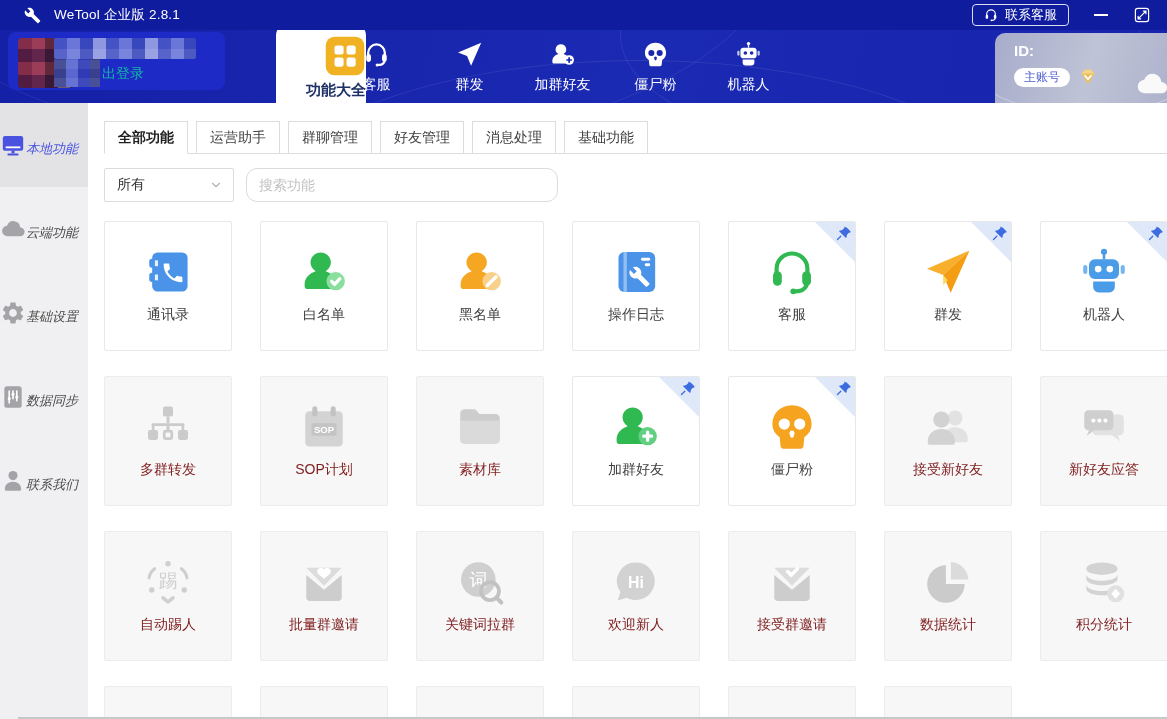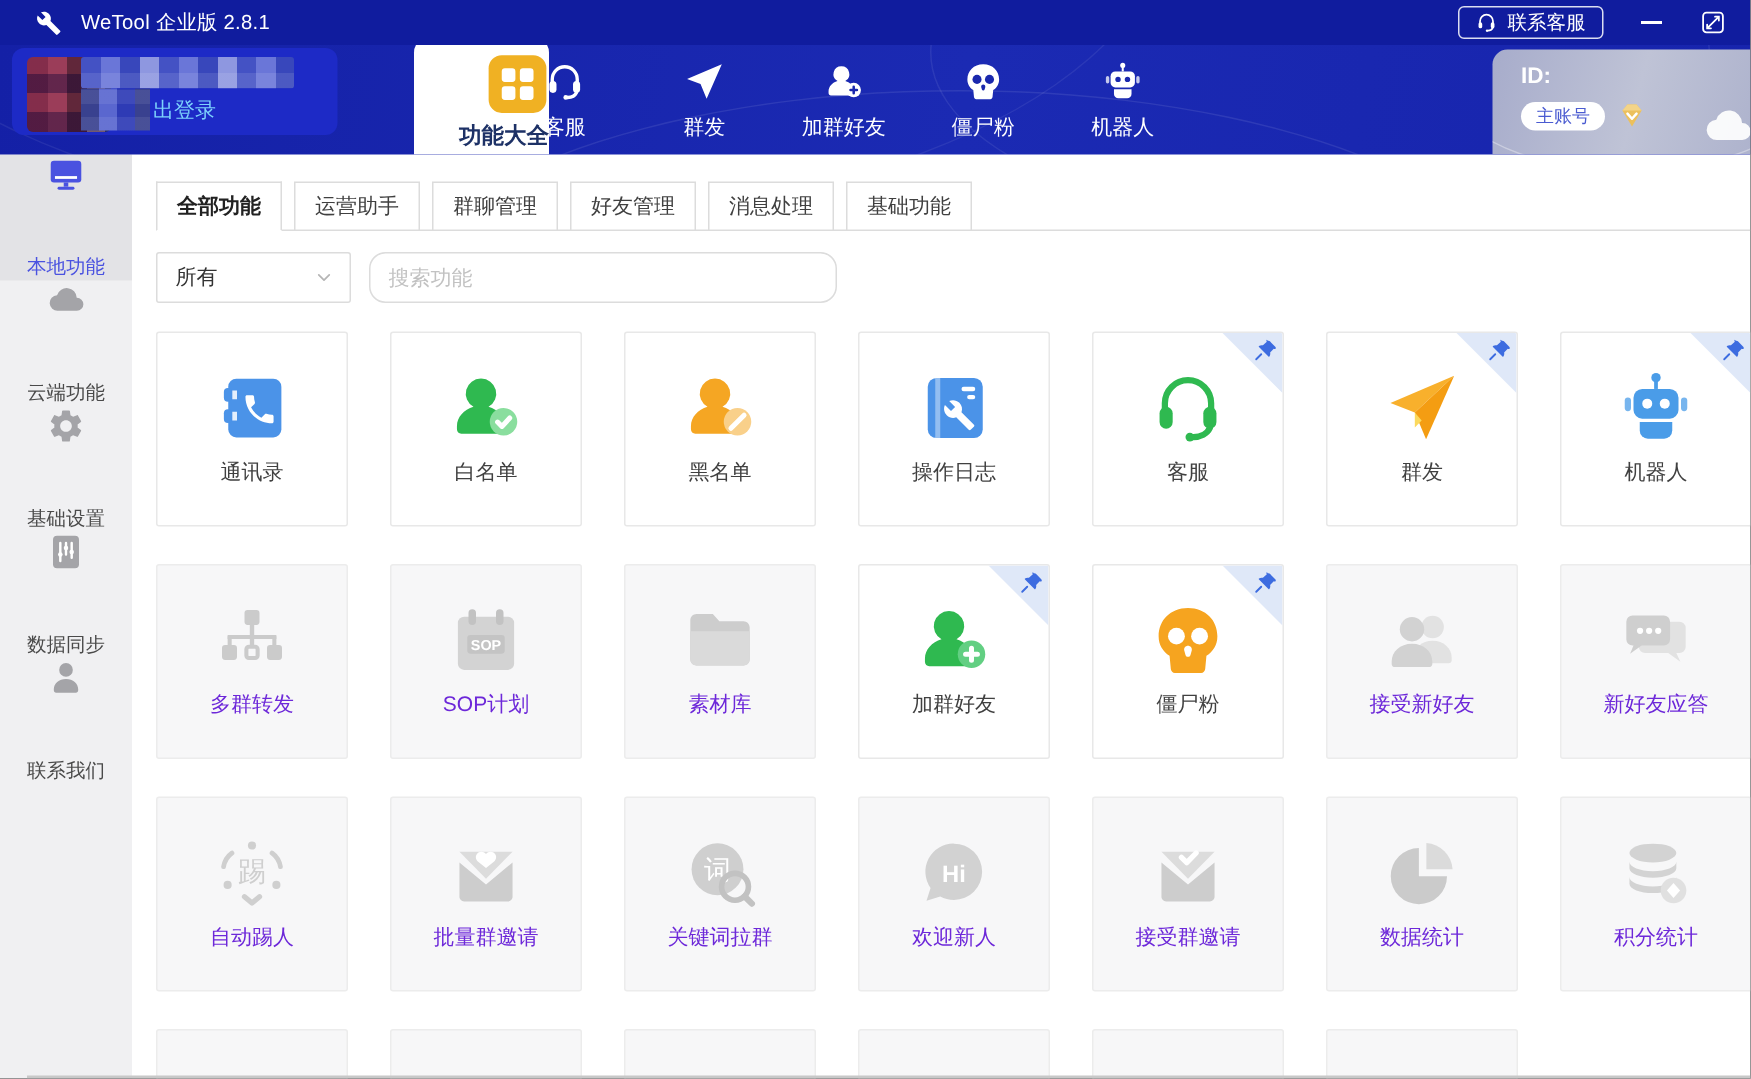--- a/index.html
+++ b/index.html
@@ -50,21 +50,21 @@
     background:
       repeating-linear-gradient(0deg, rgba(255,255,255,.10) 0 10px, transparent 10px 21px),
       repeating-linear-gradient(90deg,#4452c4 0 13px,#6a76d8 13px 26px,#3847bb 26px 39px,#8e97e0 39px 52px);
   }
   .name-mosaic2{
     position:absolute; left:46px; top:27px; width:46px; height:28px;
     background:
       repeating-linear-gradient(0deg, rgba(255,255,255,.08) 0 9px, transparent 9px 18px),
       repeating-linear-gradient(90deg,#39418f 0 12px,#5a67cf 12px 24px,#2e3bb5 24px 36px);
   }
-  .logout-text{ position:absolute; left:94px; top:33px; font-size:14px; color:#7dd3fc; cursor:pointer; }
+  .logout-text{ position:absolute; left:94px; top:33px; font-size:14px; color:#14b8a6; cursor:pointer; }
   .nav-tab-active{
     position:absolute; left:228px; top:-5px; width:90px; height:78px;
     background:#fff; border-radius:10px 10px 0 0; display:flex; flex-direction:column; align-items:flex-end; cursor:pointer;margin-left:48px;
   }
   .nav-tab-active .i{ width:42px; height:42px; margin-top:10px; }
   .nav-tab-active .lbl{ margin-top:4px; font-size:15px; font-weight:bold; color:#1d3166; }
   .nav-tabs{ position:absolute; left:330px; top:11px; display:flex; }
   .nav-tab{ width:93px; display:flex; flex-direction:column; align-items:center; color:#fff; cursor:pointer; }
   .nav-tab .i{ width:27px; height:27px; }
   .nav-tab .lbl{ margin-top:8px; font-size:14px; }
@@ -80,22 +80,22 @@
   }
   .id-label{ font-size:15px; font-weight:bold; color:#fff; }
   .id-row{ display:flex; align-items:center; margin-top:7px; }
   .acct-pill{ background:#fff; color:#4a5bd1; font-size:12px; padding:2px 10px; border-radius:10px; line-height:15px; }
   .gold{ width:22px; height:22px; margin-left:7px; }
   .idp-cloud{ position:absolute; right:-12px; bottom:2px; width:54px; height:34px; color:#fdfdfd; opacity:.95; }
   
   .bodywrap{ position:absolute; left:0; top:103px; right:0; bottom:0; display:flex; }
   .sidebar{ width:88px; background:#f0f0f2; flex:none; }
   .side-item{
-    height:84px; display:flex; flex-direction:column; align-items:center; justify-content:space-between;
-    color:#a4a4a8; cursor:pointer;
+    height:84px; display:flex; align-items:center; justify-content:flex-start;
+    color:#a4a4a8; cursor:pointer;font-style:italic;
   }
   .side-item .i{ width:26px; height:26px; }
   .side-item .lbl{ margin-top:7px; font-size:13px; color:#4a4a4a; }
   .side-item.active{ background:#e3e3e6; color:#4a52e0; }
   .side-item.active .lbl{ color:#4a52e0; }
   .main{ flex:1; background:#fff; padding:18px 0 0 16px; position:relative; overflow:hidden; }
   .func-tabs{ display:flex; border-bottom:1px solid #dcdcdc; }
   .func-tab{
     height:33px; line-height:31px; padding:0 13px; border:1px solid #dcdcdc; background:#fff;
     margin-right:8px; margin-bottom:-1px; font-size:14px; color:#404040; cursor:pointer; white-space:nowrap;
@@ -114,21 +114,21 @@
   .search-input::placeholder{ color:#c2c2c2; }
   
   .cards-grid{ margin-top:19px; display:grid; grid-template-columns:repeat(7,128px); gap:25px 28px; }
   .card{
     position:relative; width:128px; height:130px; background:#fff; border:1px solid #e8e8e8; border-radius:2px;
     display:flex; flex-direction:column; align-items:center; cursor:pointer; overflow:hidden;
   }
   .card.disabled{ background:#f7f7f8; border-color:#ececec; }
   .card .icn{ width:50px; height:50px; margin-top:25px; display:block; }
   .card .lbl{ margin-top:9px; font-size:14px; color:#404040; }
-  .card.disabled .lbl{ color:#6d28d9; }
+  .card.disabled .lbl{ color:#7f1d1d; }
   .pin-corner{ position:absolute; top:0; right:0; width:0; height:0;
     border-top:40px solid #dfe8f8; border-left:40px solid transparent; }
   .pin-ico{ position:absolute; top:3px; right:3px; width:17px; height:17px; color:#3d6ce0; }
   .cards-grid .icn[data-icon="headset"]{ color:#2fb950; }
   .cards-grid .icn[data-icon="robot"]{ color:#4a9ce8; }
   .cards-grid .icn[data-icon="skull"]{ color:#f6a41f; }
   .i svg,.icn svg,.tb-logo svg,.max-btn svg,.gold svg,.idp-cloud svg,.pin-ico svg{ width:100%; height:100%; display:block; }
   .bottom-edge{ position:absolute; left:18px; right:0; bottom:0; height:2px; background:#c8c8c8; z-index:40; }
 </style>
 </head>

